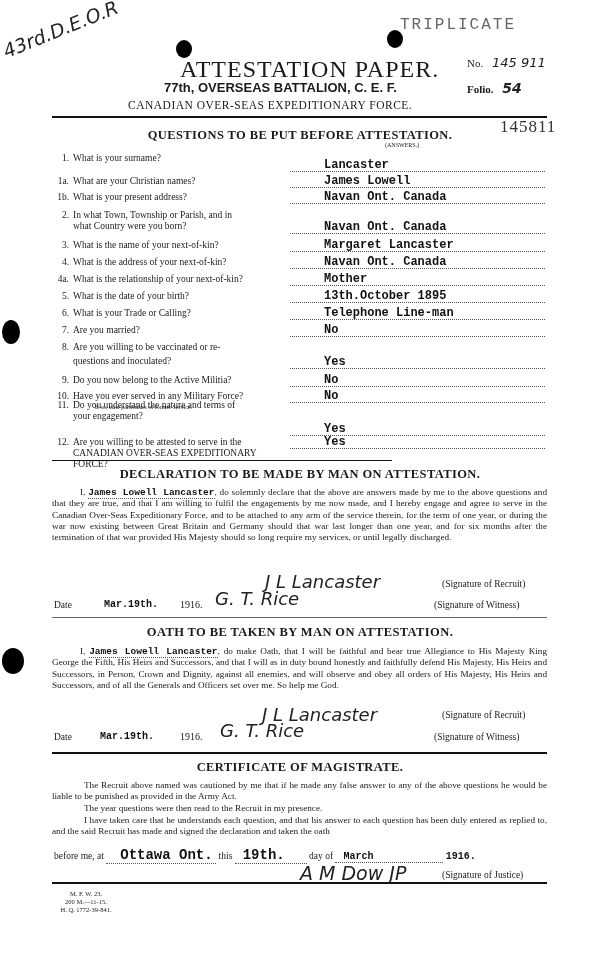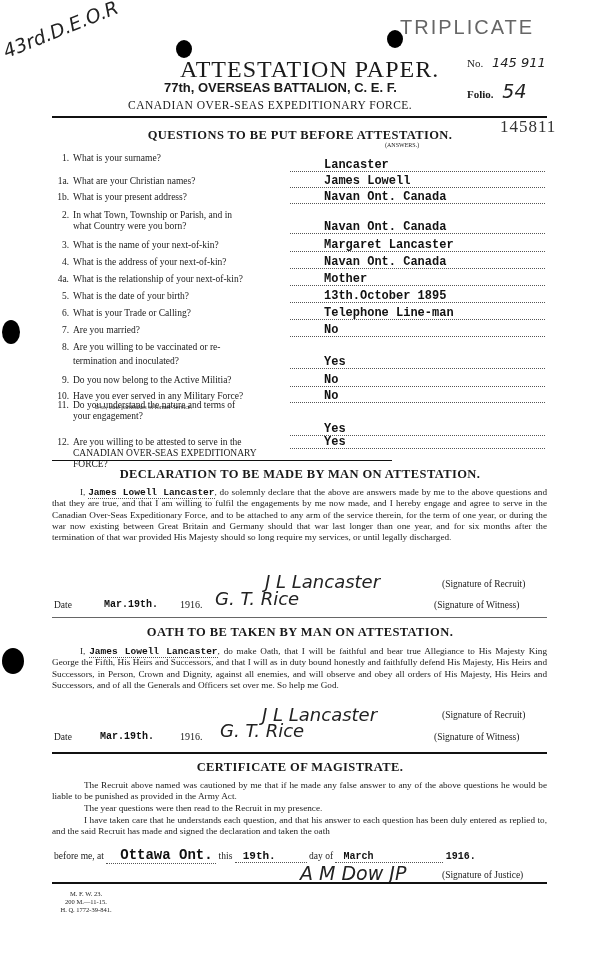--- a/index.html
+++ b/index.html
@@ -17,39 +17,39 @@
   .rule.thin { height:1px; }
   .q { position:absolute; left:55px; width:230px; font-size:9.5px; line-height:11px; }
   .q .num { display:inline-block; width:14px; text-align:right; margin-right:4px; }
   .q .cont { padding-left:18px; display:block; }
   .dots { border-bottom:1px dotted #555; }
   .ans { position:absolute; left:290px; width:255px; font-size:12px; border-bottom:1px dotted #555; height:11px; line-height:11px; }
   .ans span { padding-left:34px; }
   .para { position:absolute; left:52px; width:495px; font-size:9.2px; line-height:11.3px; text-align:justify; }
   .small { font-size:6px; }
   .sig-label { font-size:9.5px; }
-  .stamp { font-family:Liberation Sans, sans-serif; font-size:20px; letter-spacing:2px; color:#666; }
+  .stamp { font-family:Liberation Mono, monospace; font-size:16px; letter-spacing:2px; color:#666; }
 </style>
 </head>
 <body>
 
 <div class="abs hand" style="left:8px;top:40px;font-size:19px;transform:rotate(-22deg);transform-origin:left bottom;">43rd.D.E.O.R</div>
 
 <div class="hole" style="left:176px;top:40px;"></div>
 <div class="hole" style="left:387px;top:30px;"></div>
 
 <div class="abs stamp" style="left:400px;top:16px;">TRIPLICATE</div>
 
 <div class="abs" style="left:467px;top:55px;font-size:11px;">
   <span>No.</span>
   <span class="hand" style="font-size:13px;margin-left:6px;">145 911</span>
 </div>
 <div class="abs" style="left:467px;top:80px;font-size:11px;font-weight:bold;">
   <span>Folio.</span>
-  <span class="hand" style="font-size:19px;font-weight:normal;margin-left:6px;">54</span>
+  <span class="hand" style="font-size:14px;font-weight:bold;margin-left:6px;">54</span>
 </div>
 
 <div class="abs title" style="left:180px;top:56px;">ATTESTATION PAPER.</div>
 <div class="abs sub" style="left:164px;top:80px;">77th, OVERSEAS BATTALION, C. E. F.</div>
 <div class="abs force" style="left:128px;top:99px;">CANADIAN OVER-SEAS EXPEDITIONARY FORCE.</div>
 
 <div class="rule" style="left:52px;top:116px;width:495px;"></div>
 <div class="abs" style="left:500px;top:117px;font-size:17px;letter-spacing:1px;color:#333;">145811</div>
 
 <div class="abs sect" style="top:128px;">QUESTIONS TO BE PUT BEFORE ATTESTATION.</div>
@@ -80,21 +80,21 @@
 <div class="ans typed" style="top:291px;"><span>13th.October 1895</span></div>
 
 <div class="q" style="top:308px;"><span class="num">6.</span><span>What is your Trade or Calling?</span></div>
 <div class="ans typed" style="top:308px;"><span>Telephone Line-man</span></div>
 
 <div class="hole" style="left:2px;top:320px;width:18px;height:24px;"></div>
 
 <div class="q" style="top:325px;"><span class="num">7.</span><span>Are you married?</span></div>
 <div class="ans typed" style="top:325px;"><span>No</span></div>
 
-<div class="q" style="top:342px;"><span class="num">8.</span><span>Are you willing to be vaccinated or re-</span><span class="cont" style="margin-top:3px;">termination and inoculated?</span></div>
+<div class="q" style="top:342px;"><span class="num">8.</span><span>Are you willing to be vaccinated or re-</span><span class="cont" style="margin-top:3px;">questions and inoculated?</span></div>
 <div class="ans typed" style="top:357px;"><span>Yes</span></div>
 
 <div class="q" style="top:375px;"><span class="num">9.</span><span>Do you now belong to the Active Militia?</span></div>
 <div class="ans typed" style="top:375px;"><span>No</span></div>
 
 <div class="q" style="top:391px;"><span class="num">10.</span><span>Have you ever served in any Military Force?</span><span class="cont small" style="padding-left:40px;">If so, state particulars of former Service.</span></div>
 <div class="ans typed" style="top:391px;"><span>No</span></div>
 
 <div class="q" style="top:400px;"><span class="num">11.</span><span>Do you understand the nature and terms of</span><span class="cont">your engagement?</span></div>
 <div class="ans typed" style="top:424px;"><span>Yes</span></div>
@@ -141,21 +141,21 @@
 
 <div class="abs sect" style="top:760px;">CERTIFICATE OF MAGISTRATE.</div>
 <div class="para" style="top:780px;text-indent:32px;">The Recruit above named was cautioned by me that if he made any false answer to any of the above questions he would be liable to be punished as provided in the Army Act.</div>
 <div class="para" style="top:803px;text-indent:32px;">The year questions were then read to the Recruit in my presence.</div>
 <div class="para" style="top:815px;text-indent:32px;">I have taken care that he understands each question, and that his answer to each question has been duly entered as replied to, and the said Recruit has made and signed the declaration and taken the oath</div>
 
 <div class="abs" style="left:54px;top:847px;font-size:9.5px;width:495px;">
   <span>before me, at</span>
   <span class="typed dots" style="display:inline-block;width:96px;padding-left:14px;font-size:14px;">Ottawa Ont.</span>
   <span>this</span>
-  <span class="typed dots" style="display:inline-block;width:64px;padding-left:8px;font-size:11px;">19th.</span>
+  <span class="typed dots" style="display:inline-block;width:64px;padding-left:8px;font-size:14px;">19th.</span>
   <span>day of</span>
   <span class="typed dots" style="display:inline-block;width:100px;padding-left:8px;font-size:10px;">March</span>
   <span class="typed" style="font-size:10px;">1916.</span>
 </div>
 
 <div class="abs hand" style="left:300px;top:862px;font-size:19px;">A M Dow JP</div>
 <div class="abs sig-label" style="left:442px;top:870px;">(Signature of Justice)</div>
 
 <div class="rule" style="left:52px;top:882px;width:495px;"></div>
 

